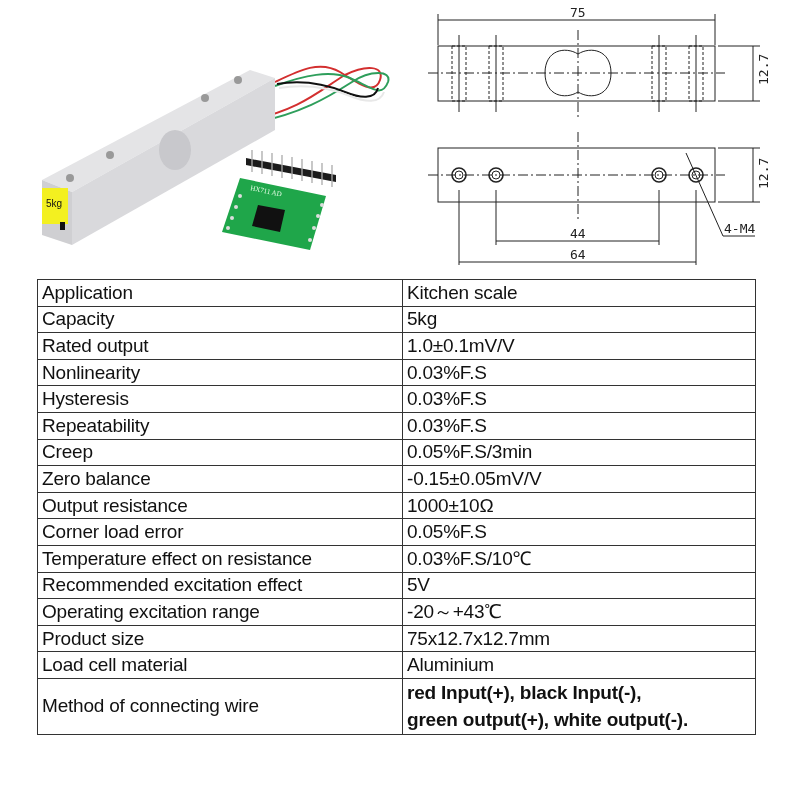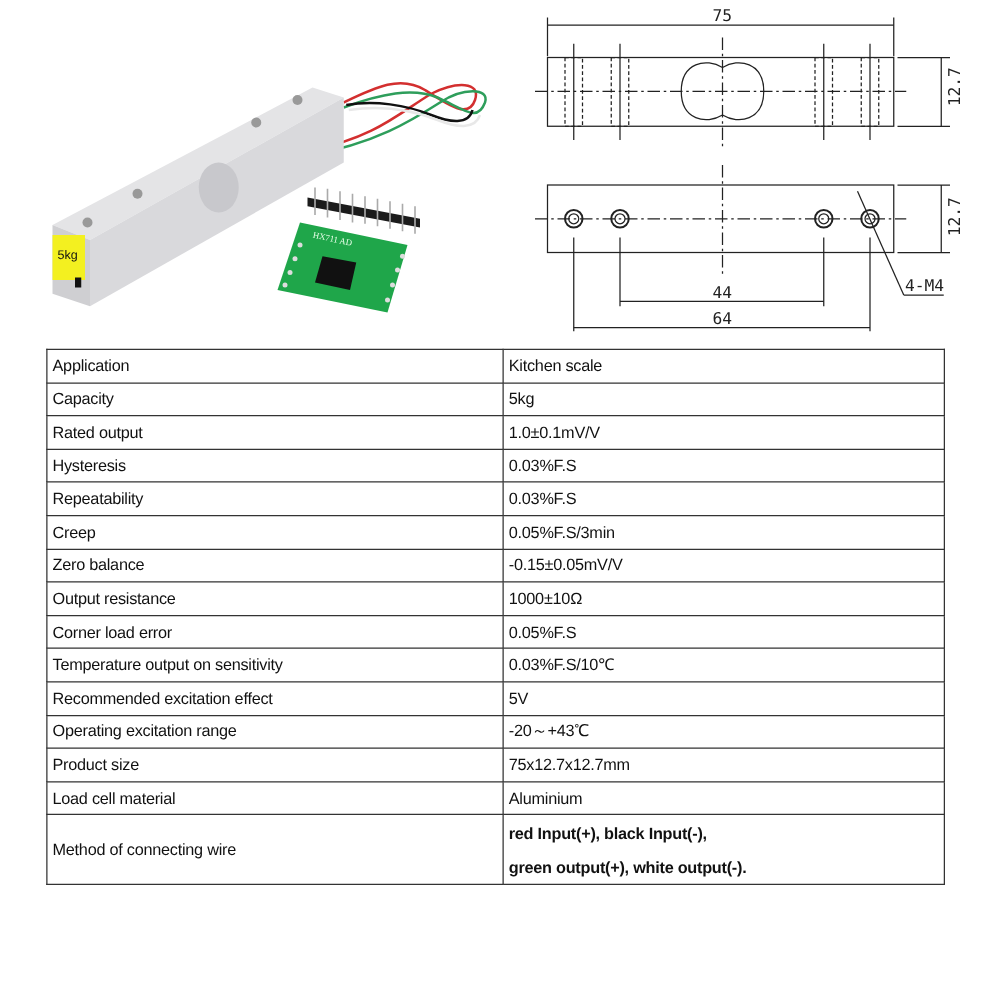--- a/index.html
+++ b/index.html
@@ -1,20 +1,20 @@
 <!DOCTYPE html>
 <html><head>
 <meta charset="utf-8">
 <style>
   html, body { margin:0; padding:0; background:#fff; }
   body { width:800px; height:800px; position:relative; overflow:hidden; font-family:"Liberation Sans", sans-serif; }
   .photo { position:absolute; left:0; top:0; width:400px; height:270px; }
   .drawing { position:absolute; left:400px; top:0; width:400px; height:270px; }
   .spec-table { position:absolute; left:37px; top:279px; width:719px; border-collapse:collapse; table-layout:fixed; }
-  .spec-table td { border:1.5px solid #333; padding:0 0 0 4px; font-size:13px; color:#111; height:25.6px; line-height:22px; white-space:nowrap; overflow:hidden; vertical-align:middle; letter-spacing:-0.2px; }
+  .spec-table td { border:1.5px solid #333; padding:0 0 0 4px; font-size:19px; color:#111; height:25.6px; line-height:22px; white-space:nowrap; overflow:hidden; vertical-align:middle; letter-spacing:-0.2px; }
   .spec-table td.label { width:360px; }
   .spec-table tr.tall td { height:55px; }
   .spec-table td .line { display:block; line-height:27px;font-weight:bold; }
   .dim-text { font-family:"DejaVu Sans Mono", monospace; font-size:13px; fill:#222; }
 </style>
 </head>
 <body>
 
 <svg class="photo" viewBox="0 0 400 270" xmlns="http://www.w3.org/2000/svg">
 
@@ -132,20 +132,24 @@
       </tr>
     <tr>
         <td class="label">Capacity</td>
         <td>5kg</td>
       </tr>
     <tr>
         <td class="label">Rated output</td>
         <td>1.0±0.1mV/V</td>
       </tr>
     <tr>
+        <td class="label">Nonlinearity</td>
+        <td>0.03%F.S</td>
+      </tr>
+    <tr>
         <td class="label">Hysteresis</td>
         <td>0.03%F.S</td>
       </tr>
     <tr>
         <td class="label">Repeatability</td>
         <td>0.03%F.S</td>
       </tr>
     <tr>
         <td class="label">Creep</td>
         <td>0.05%F.S/3min</td>
@@ -156,21 +160,21 @@
       </tr>
     <tr>
         <td class="label">Output resistance</td>
         <td>1000±10Ω</td>
       </tr>
     <tr>
         <td class="label">Corner load error</td>
         <td>0.05%F.S</td>
       </tr>
     <tr>
-        <td class="label">Temperature output on sensitivity</td>
+        <td class="label">Temperature effect on resistance</td>
         <td>0.03%F.S/10℃</td>
       </tr>
     <tr>
         <td class="label">Recommended excitation effect</td>
         <td>5V</td>
       </tr>
     <tr>
         <td class="label">Operating excitation range</td>
         <td>-20～+43℃</td>
       </tr>

